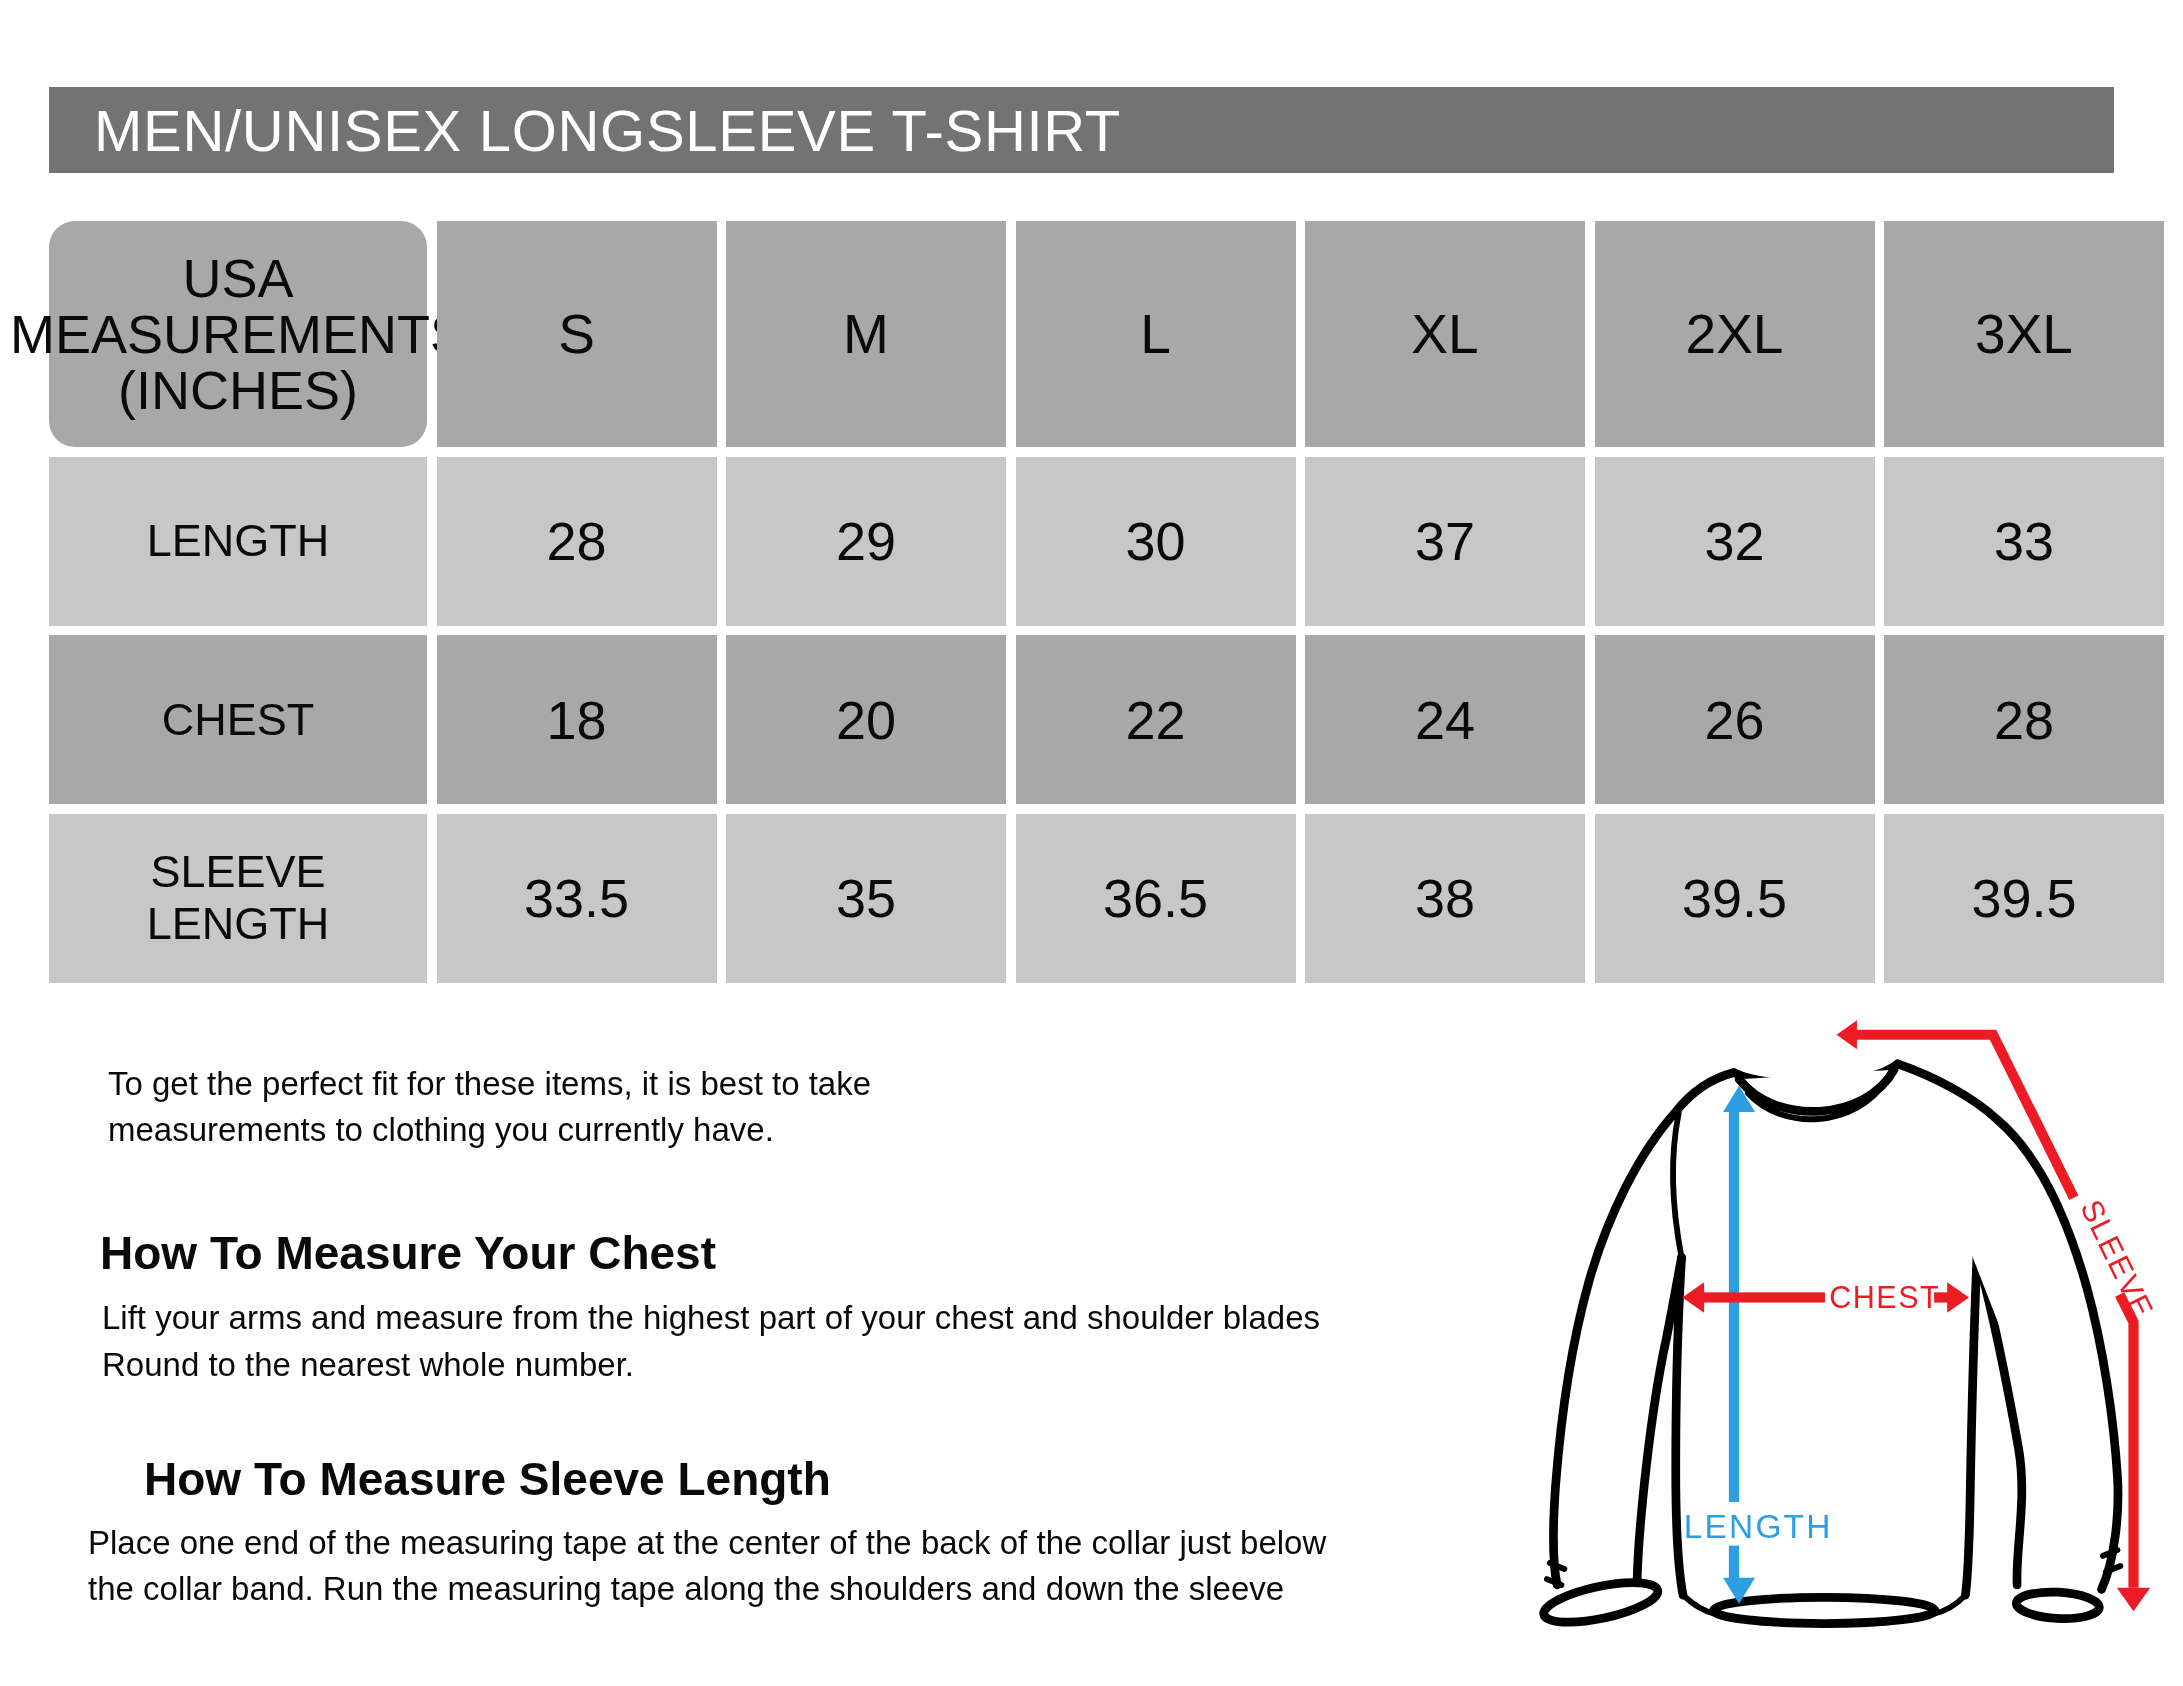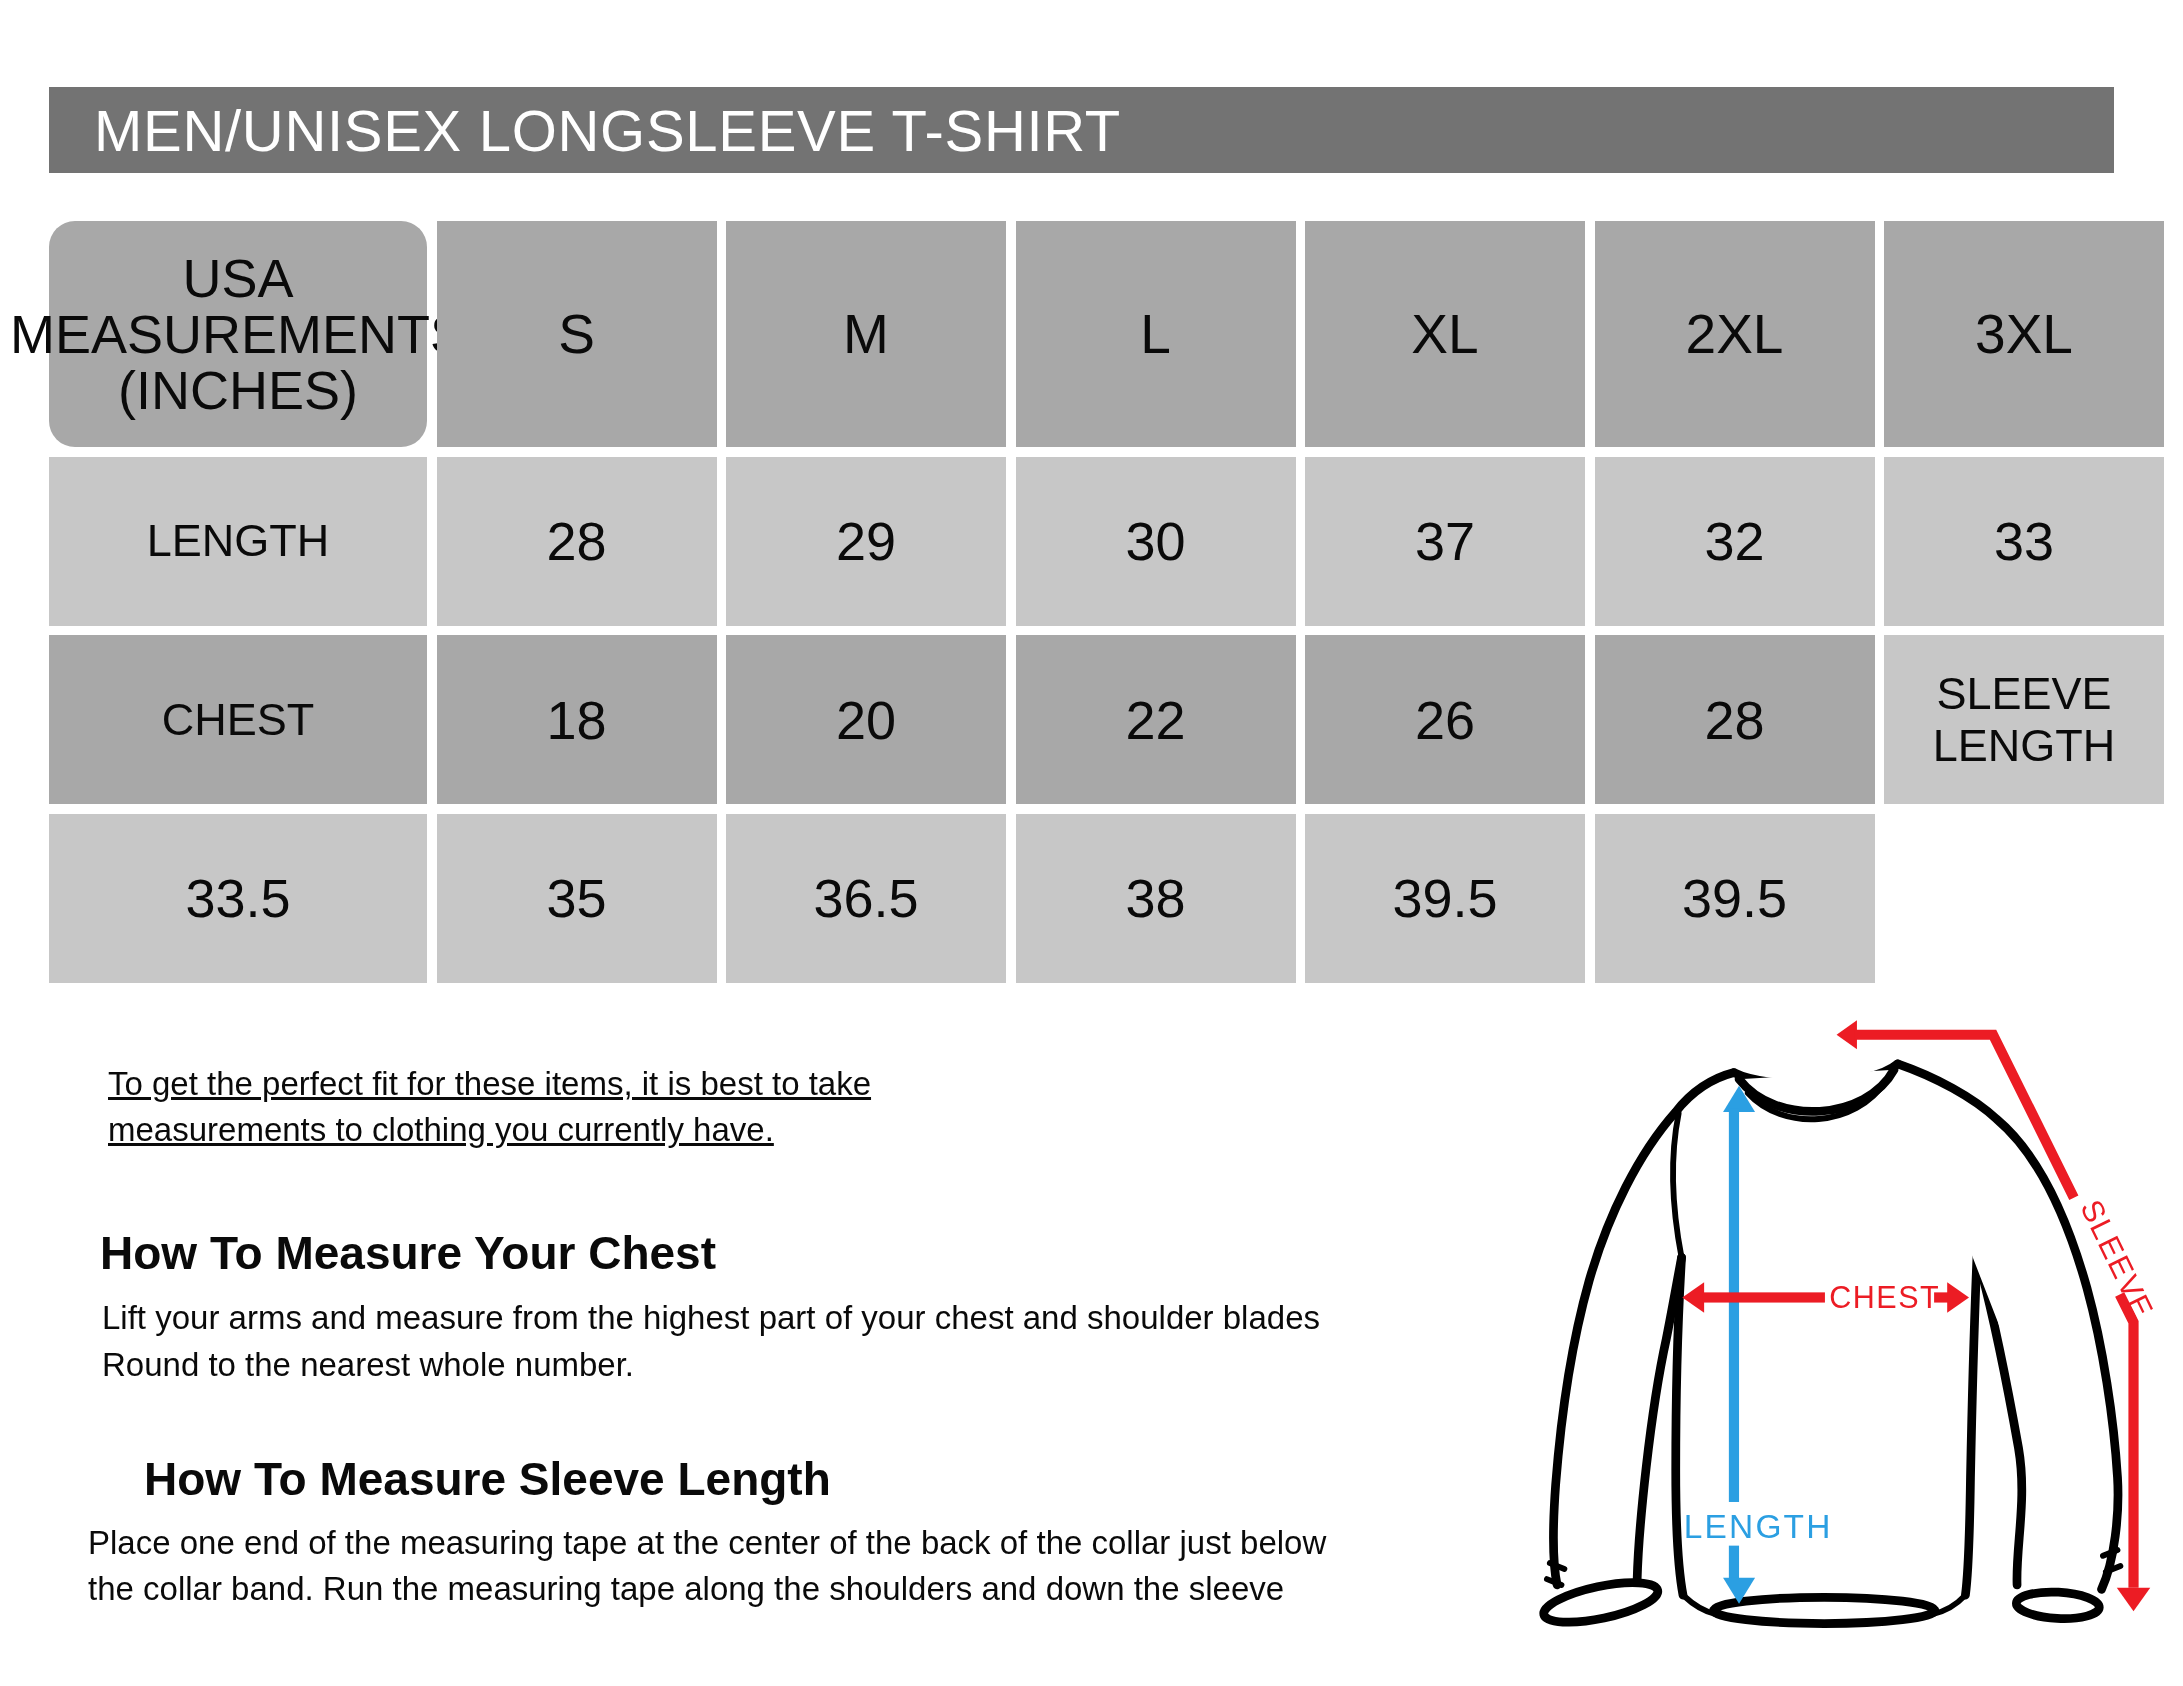--- a/index.html
+++ b/index.html
@@ -20,21 +20,21 @@
   .cell.dark{background:#a8a8a8;}
   .cell.light{background:#c7c7c7;}
   .corner{font-size:54px;line-height:56px;white-space:pre-line;border-radius:26px;}
   .sizehead{font-size:55px;}
   .rowlabel{font-size:45px;line-height:52px;white-space:pre-line;}
   .val{font-size:54px;}
 
   
   .note,.instr{position:absolute;font-size:33px;line-height:46px;white-space:pre-line;}
   .heading{position:absolute;font-size:46px;font-weight:bold;white-space:nowrap;}
-  .n-intro{left:108px;top:1061px;text-decoration:underline;}
+  .n-intro{left:108px;top:1061px;}
   .h-chest{left:100px;top:1226px;}
   .n-chest{left:102px;top:1294px;line-height:47px;}
   .h-sleeve{left:100px;top:1452px;margin-left:44px;}
   .n-sleeve{left:88px;top:1520px;}
 
   
   .diagram{position:absolute;left:1528px;top:1004px;width:655px;height:683px;}
   .shirt{stroke:#000000;fill:#ffffff;stroke-width:12;stroke-linecap:round;stroke-linejoin:round;}
   .shirt-thin{stroke:#000000;fill:none;stroke-width:8;stroke-linecap:round;}
   .red-f{fill:#ec1c24;}
@@ -70,20 +70,21 @@
     <div class="cell light val">29</div>
     <div class="cell light val">30</div>
     <div class="cell light val">37</div>
     <div class="cell light val">32</div>
     <div class="cell light val">33</div>
 
     <div class="cell dark rowlabel">CHEST</div>
     <div class="cell dark val">18</div>
     <div class="cell dark val">20</div>
     <div class="cell dark val">22</div>
+    <div class="cell dark val">24</div>
     <div class="cell dark val">26</div>
     <div class="cell dark val">28</div>
 
     <div class="cell light rowlabel">SLEEVE
 LENGTH</div>
     <div class="cell light val">33.5</div>
     <div class="cell light val">35</div>
     <div class="cell light val">36.5</div>
     <div class="cell light val">38</div>
     <div class="cell light val">39.5</div>

